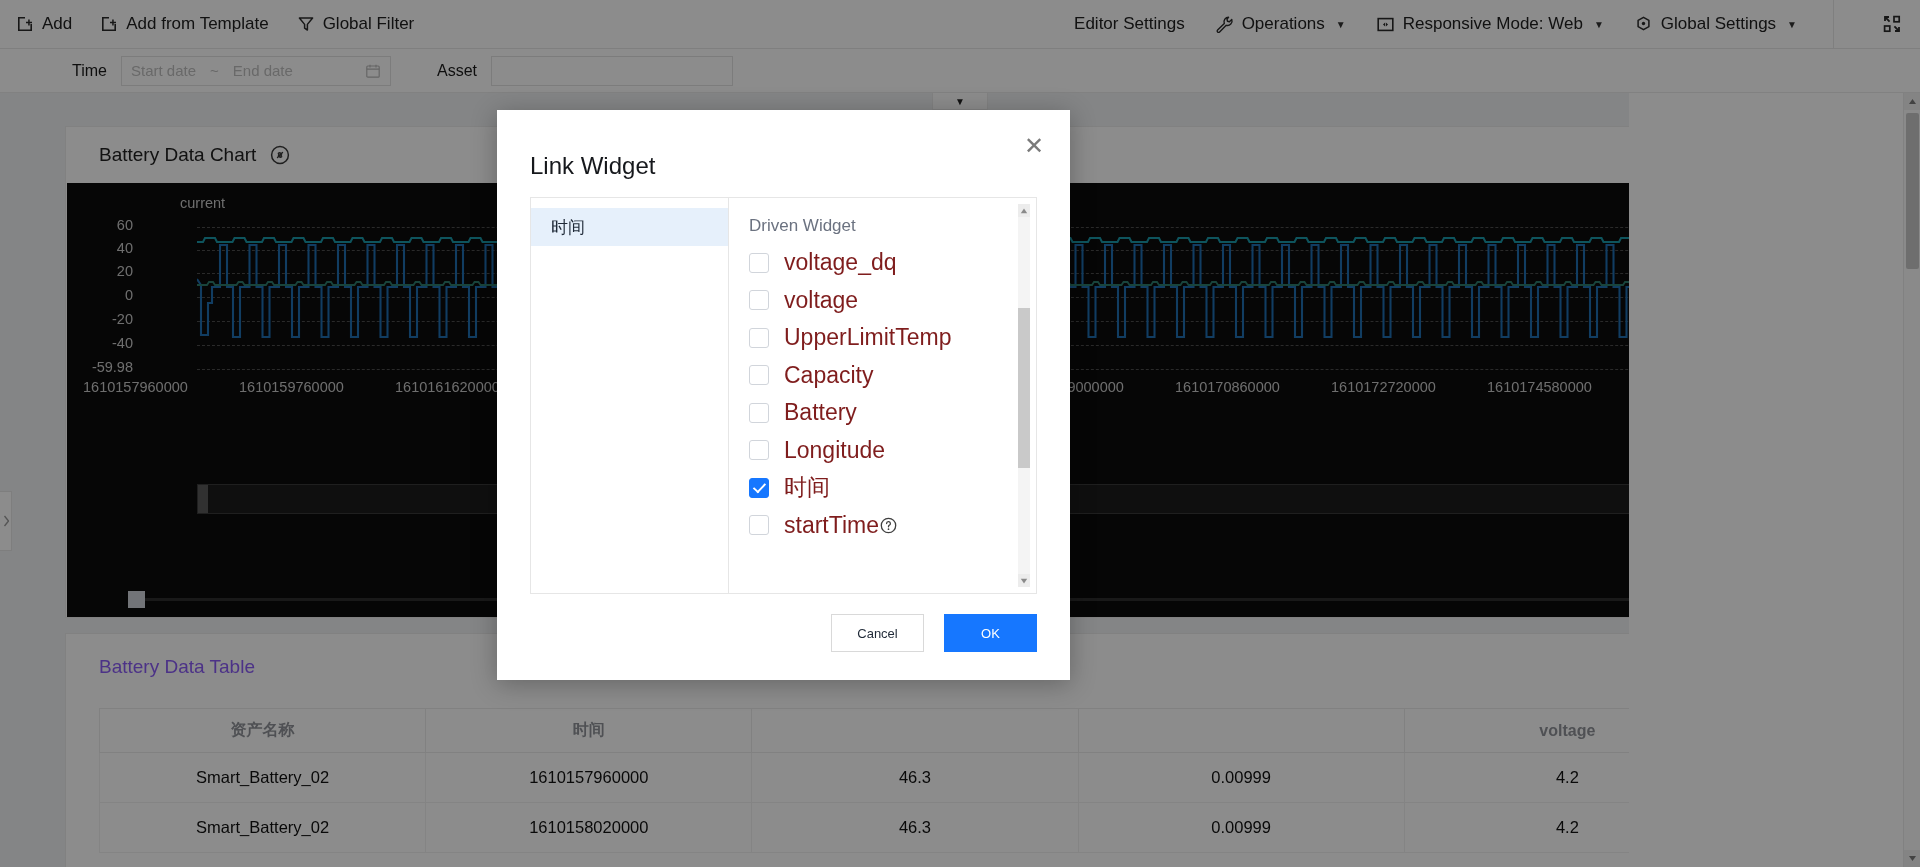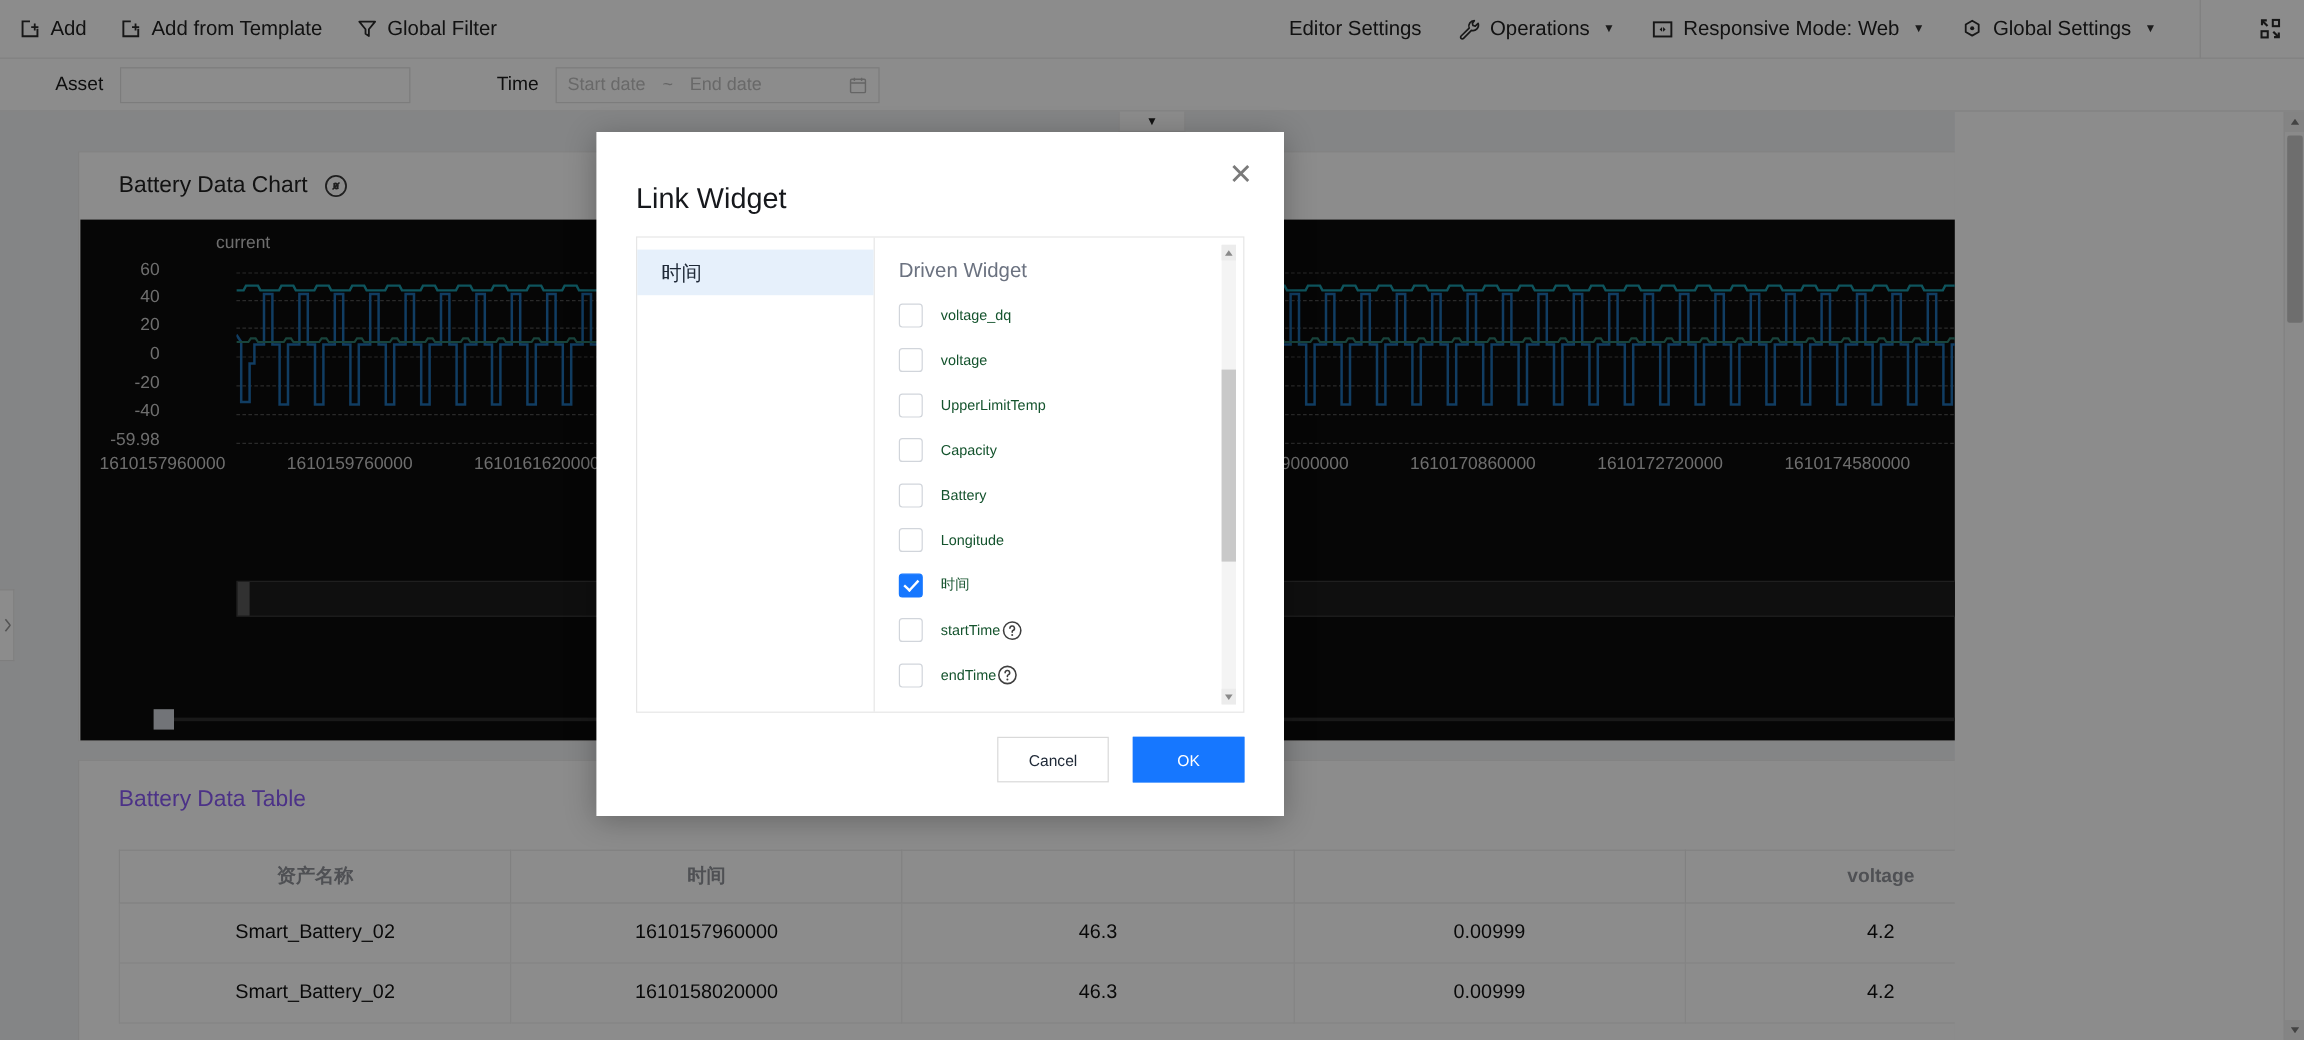--- a/index.html
+++ b/index.html
@@ -146,21 +146,21 @@
   .chk-row { height:37.5px; display:flex; align-items:center; gap:15px; cursor:pointer; }
   .chk-box {
     width:20px; height:20px; border:1px solid #d1d5db; border-radius:3px; background:#fff;
     display:flex; align-items:center; justify-content:center; flex:none;
   }
   .chk-box.on { background:#1677ff; border-color:#1677ff; }
   .chk-box.on::after {
     content:""; width:5px; height:10px; border:solid #fff; border-width:0 2.4px 2.4px 0;
     transform:rotate(43deg) translate(-1px,-1px);
   }
-  .chk-label { font-size:12px; color:#14532d; display:flex; align-items:center; gap:1px; }
+  .chk-label { font-size:23px; color:#7f1d1d; display:flex; align-items:center; gap:1px; }
   .q-icon { color:#3f3f3f; }
   .list-scroll {
     position:absolute; right:6px; top:6px; width:12px; bottom:6px; background:#f4f4f4;
   }
   .ls-arrow { position:absolute; left:0; width:12px; height:13px; display:flex; align-items:center; justify-content:center; background:#ececec; }
   .ls-thumb { position:absolute; left:0; width:12px; background:#c9c9c9; }
   .modal-footer {
     position:absolute; right:33px; bottom:28px; display:flex; gap:20px; align-items:center;
   }
   .btn {
@@ -259,37 +259,37 @@
               <rect x="2.6" y="12" width="5.2" height="5.2" fill="none" stroke="#2b2b2b" stroke-width="1.7"></rect>
               <path d="M17 13v4h-4" fill="none" stroke="#2b2b2b" stroke-width="1.8"></path>
               <path d="M17 17l-4.6-4.6" stroke="#2b2b2b" stroke-width="1.8"></path>
             </svg>
           </span>
         </div>
       </div>
     </div>
 
     <div class="filterbar">
-      <div class="fb-group" style="margin-left:46px;">
-        <span class="fb-label">Asset</span>
-        <input class="fb-asset" value="" style="">
-      </div>
       <div class="fb-group" style="margin-left:72px;">
         <span class="fb-label">Time</span>
         <div class="fb-date">
           <span class="fb-ph">Start date</span>
           <span class="fb-tilde">~</span>
           <span class="fb-ph">End date</span>
           <span class="fb-cal">
             <svg class="ic" width="16" height="16" viewBox="0 0 16 16">
               <rect x="1.8" y="3" width="12.4" height="11.2" rx="1" fill="none" stroke="#b8b8b8" stroke-width="1.2"></rect>
               <path d="M1.8 6.2h12.4M5 1.8v2.6M11 1.8v2.6" stroke="#b8b8b8" stroke-width="1.2"></path>
             </svg>
           </span>
         </div>
+      </div>
+      <div class="fb-group" style="margin-left:46px;">
+        <span class="fb-label">Asset</span>
+        <input class="fb-asset" value="" style="">
       </div>
     </div>
 
     <div class="collapse-tab">
       <span class="caret">▼</span>
     </div>
 
     <div class="canvas">
 
       <div class="left-handle">
@@ -466,33 +466,20 @@
               <span>startTime</span>
               <span class="q-icon">
                 <svg class="ic" width="17" height="17" viewBox="0 0 17 17" style="vertical-align:-3px;">
                   <circle cx="8.5" cy="8.5" r="7.2" fill="none" stroke="#3f3f3f" stroke-width="1.3"></circle>
                   <path d="M6.6 6.6a1.9 1.9 0 1 1 2.5 1.8c-.4.2-.6.5-.6 1v.4" fill="none" stroke="#3f3f3f" stroke-width="1.3" stroke-linecap="round"></path>
                   <circle cx="8.5" cy="12.2" r="0.85" fill="#3f3f3f"></circle>
                 </svg>
               </span>
             </span>
           </div>
-          <div class="chk-row">
-            <span class="chk-box"></span>
-            <span class="chk-label">
-              <span>endTime</span>
-              <span class="q-icon">
-                <svg class="ic" width="17" height="17" viewBox="0 0 17 17" style="vertical-align:-3px;">
-                  <circle cx="8.5" cy="8.5" r="7.2" fill="none" stroke="#3f3f3f" stroke-width="1.3"></circle>
-                  <path d="M6.6 6.6a1.9 1.9 0 1 1 2.5 1.8c-.4.2-.6.5-.6 1v.4" fill="none" stroke="#3f3f3f" stroke-width="1.3" stroke-linecap="round"></path>
-                  <circle cx="8.5" cy="12.2" r="0.85" fill="#3f3f3f"></circle>
-                </svg>
-              </span>
-            </span>
-          </div>
         </div>
 
         <div class="list-scroll">
           <div class="ls-arrow" style="top:0;">
             <svg class="ic" width="8" height="6" viewBox="0 0 8 6">
                 <path d="M4 0.6l3.2 4.6H.8z" fill="#8a8a8a"></path>
               </svg>
           </div>
           <div class="ls-thumb" style="top:104px; height:160px;"></div>
           <div class="ls-arrow" style="bottom:0;">

